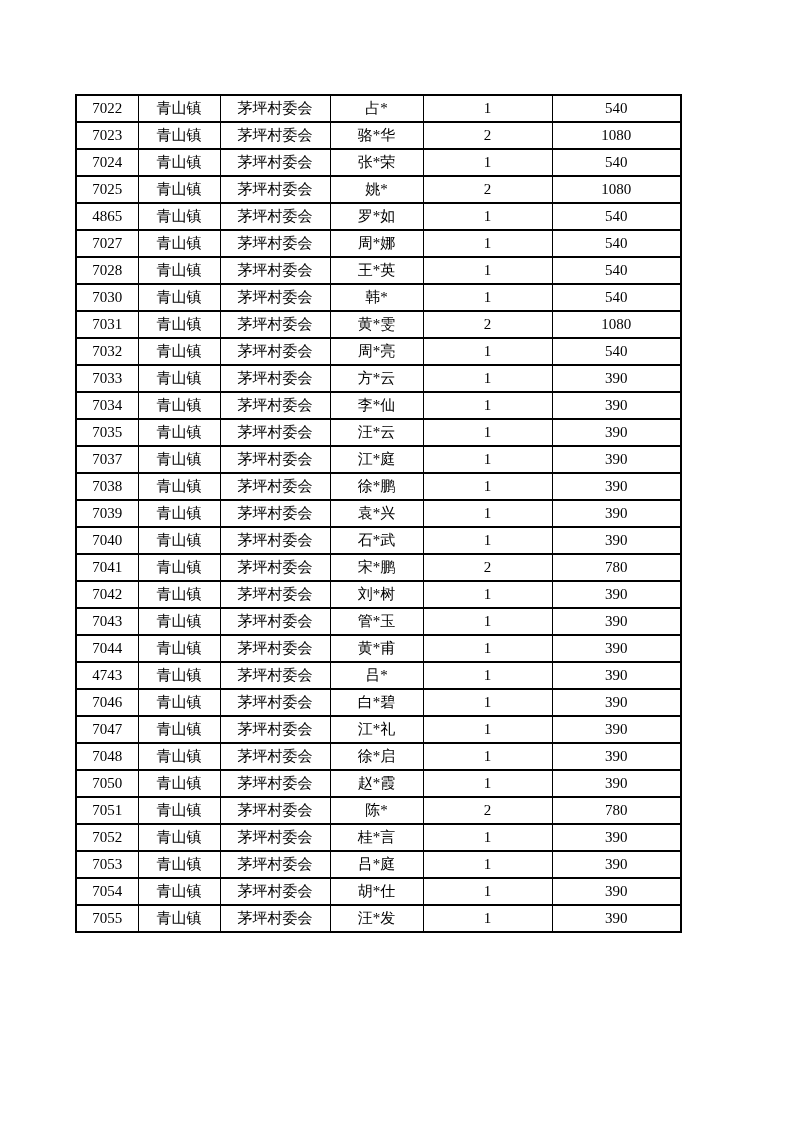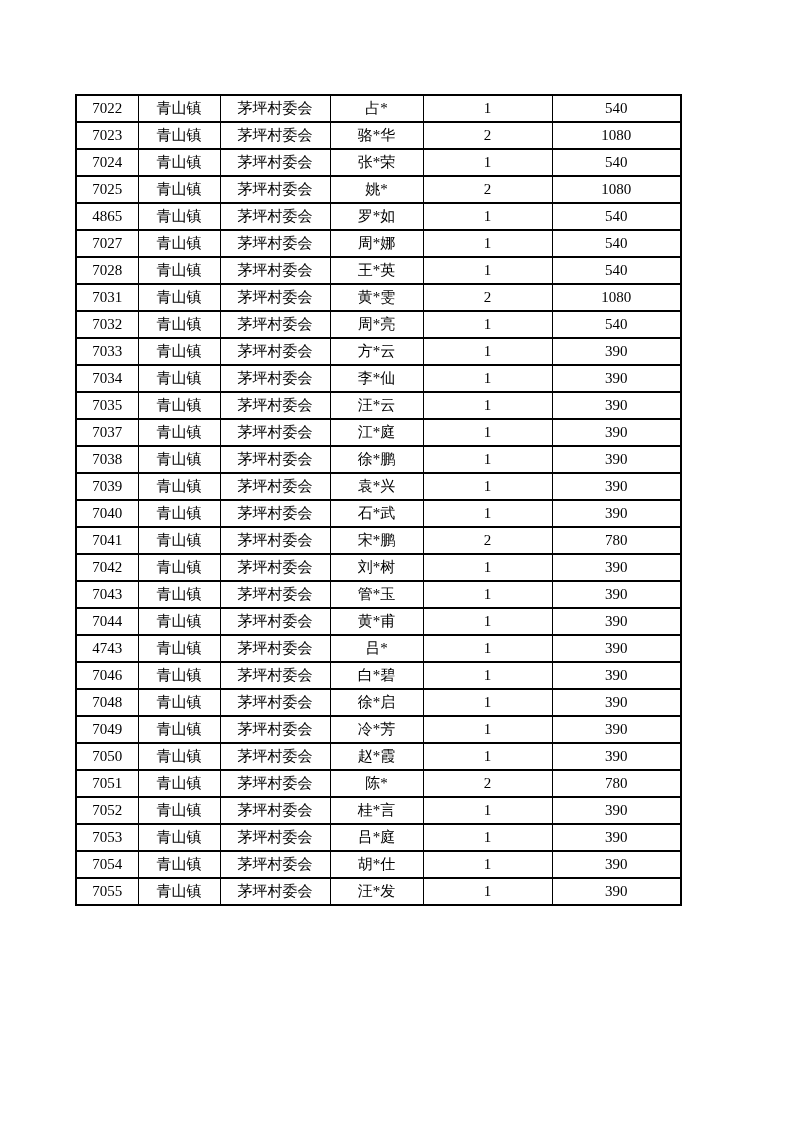--- a/index.html
+++ b/index.html
@@ -112,20 +112,28 @@
         </tr>
         <tr>
           <td>7028</td>
           <td>青山镇</td>
           <td>茅坪村委会</td>
           <td>王*英</td>
           <td>1</td>
           <td>540</td>
         </tr>
         <tr>
+          <td>7030</td>
+          <td>青山镇</td>
+          <td>茅坪村委会</td>
+          <td>韩*</td>
+          <td>1</td>
+          <td>540</td>
+        </tr>
+        <tr>
           <td>7031</td>
           <td>青山镇</td>
           <td>茅坪村委会</td>
           <td>黄*雯</td>
           <td>2</td>
           <td>1080</td>
         </tr>
         <tr>
           <td>7032</td>
           <td>青山镇</td>
@@ -232,32 +240,32 @@
         </tr>
         <tr>
           <td>7046</td>
           <td>青山镇</td>
           <td>茅坪村委会</td>
           <td>白*碧</td>
           <td>1</td>
           <td>390</td>
         </tr>
         <tr>
+          <td>7047</td>
+          <td>青山镇</td>
+          <td>茅坪村委会</td>
+          <td>江*礼</td>
+          <td>1</td>
+          <td>390</td>
+        </tr>
+        <tr>
           <td>7048</td>
           <td>青山镇</td>
           <td>茅坪村委会</td>
           <td>徐*启</td>
-          <td>1</td>
-          <td>390</td>
-        </tr>
-        <tr>
-          <td>7049</td>
-          <td>青山镇</td>
-          <td>茅坪村委会</td>
-          <td>冷*芳</td>
           <td>1</td>
           <td>390</td>
         </tr>
         <tr>
           <td>7050</td>
           <td>青山镇</td>
           <td>茅坪村委会</td>
           <td>赵*霞</td>
           <td>1</td>
           <td>390</td>

